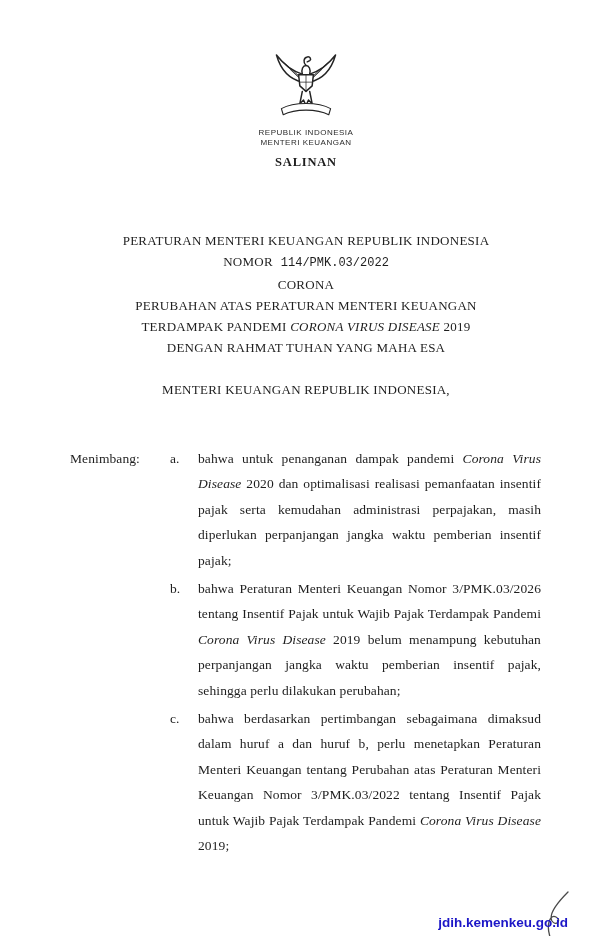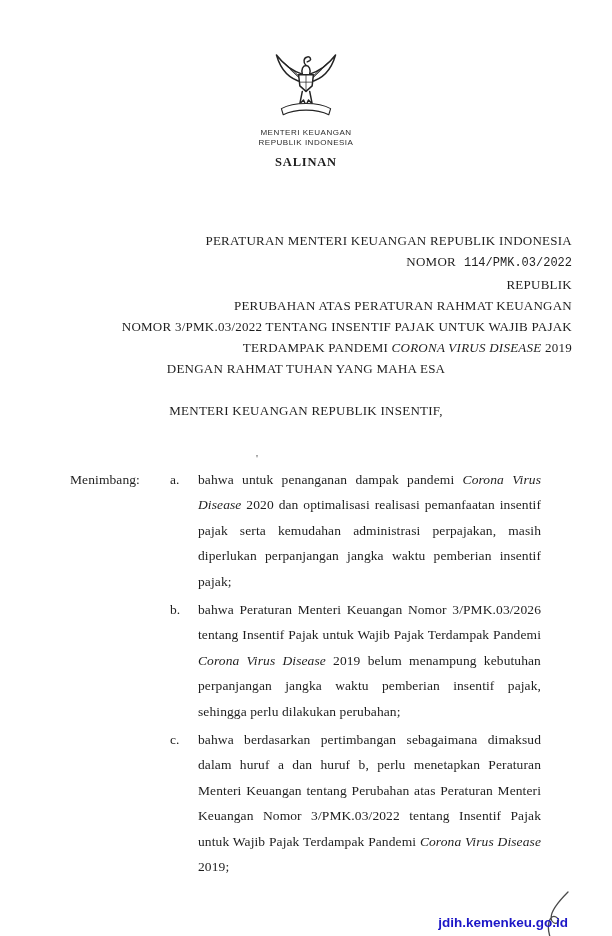--- a/index.html
+++ b/index.html
@@ -19,21 +19,21 @@
     font-size: 8px; line-height: 10px; letter-spacing: 0.5px;
     color: #2b2b2b;
   }
   .salinan {
     font-size: 12.5px; font-weight: bold; letter-spacing: 0.8px;
     margin-top: 7px;
   }
 
   
   .title-block {
-    margin-top: 60px; text-align: right;
+    margin-top: 60px; text-align: center;
     font-size: 13px; line-height: 21px; letter-spacing: 0.25px;
     padding: 0 40px;
   }
   .mono {
     font-family: "Liberation Mono", monospace;
     font-size: 12px; letter-spacing: 0; margin-left: 8px;
   }
 
   
   .preamble-line {
@@ -85,38 +85,37 @@
       <path d="M54 49 C52 41 55 35 60 35 C65 35 68 41 66 49"></path>
 
       <path d="M48 50 L72 50 L70 68 L60 77 L50 68 Z" fill="#ffffff"></path>
       <path d="M60 50 L60 77 M50 62 L70 62" stroke-width="1.2"></path>
 
       <path d="M54 77 L50 97 L56 91 L60 100 L64 91 L70 97 L66 77"></path>
 
       <path d="M20 105 C40 94 80 94 100 105 L97 115 C78 105 42 105 23 115 Z" fill="#ffffff" stroke-width="1.8"></path>
     </g>
   </svg>
+  <div class="ministry">REPUBLIK INDONESIA</div>
   <div class="ministry">MENTERI KEUANGAN</div>
-  <div class="ministry">REPUBLIK INDONESIA</div>
   <div class="salinan">SALINAN</div>
 </div>
 
 <div class="title-block">
   <div>PERATURAN MENTERI KEUANGAN REPUBLIK INDONESIA</div>
   <div>
     <span>NOMOR</span><span class="mono">114/PMK.03/2022</span>
   </div>
-  <div>REPUBLIK</div>
-  <div>PERUBAHAN ATAS PERATURAN RAHMAT KEUANGAN</div>
-  <div>NOMOR 3/PMK.03/2022 TENTANG INSENTIF PAJAK UNTUK WAJIB PAJAK</div>
+  <div>CORONA</div>
+  <div>PERUBAHAN ATAS PERATURAN MENTERI KEUANGAN</div>
   <div><span>TERDAMPAK PANDEMI </span><i>CORONA VIRUS DISEASE</i><span> 2019</span></div>
 </div>
 
 <div class="preamble-line rahmat">DENGAN RAHMAT TUHAN YANG MAHA ESA</div>
-<div class="preamble-line minister">MENTERI KEUANGAN REPUBLIK INSENTIF,</div>
+<div class="preamble-line minister">MENTERI KEUANGAN REPUBLIK INDONESIA,</div>
 
 <div class="mn-block">
   <div class="mn-row">
     <div class="mn-label">Menimbang</div>
     <div class="mn-colon">:</div>
     <div class="mn-letter">a.</div>
     <div class="mn-text"><span>bahwa untuk penanganan dampak pandemi </span><i>Corona Virus Disease</i><span> 2020 dan optimalisasi realisasi pemanfaatan insentif pajak serta kemudahan administrasi perpajakan, masih diperlukan perpanjangan jangka waktu pemberian insentif pajak;</span></div>
   </div>
   <div class="mn-row">
     <div class="mn-label"></div>

